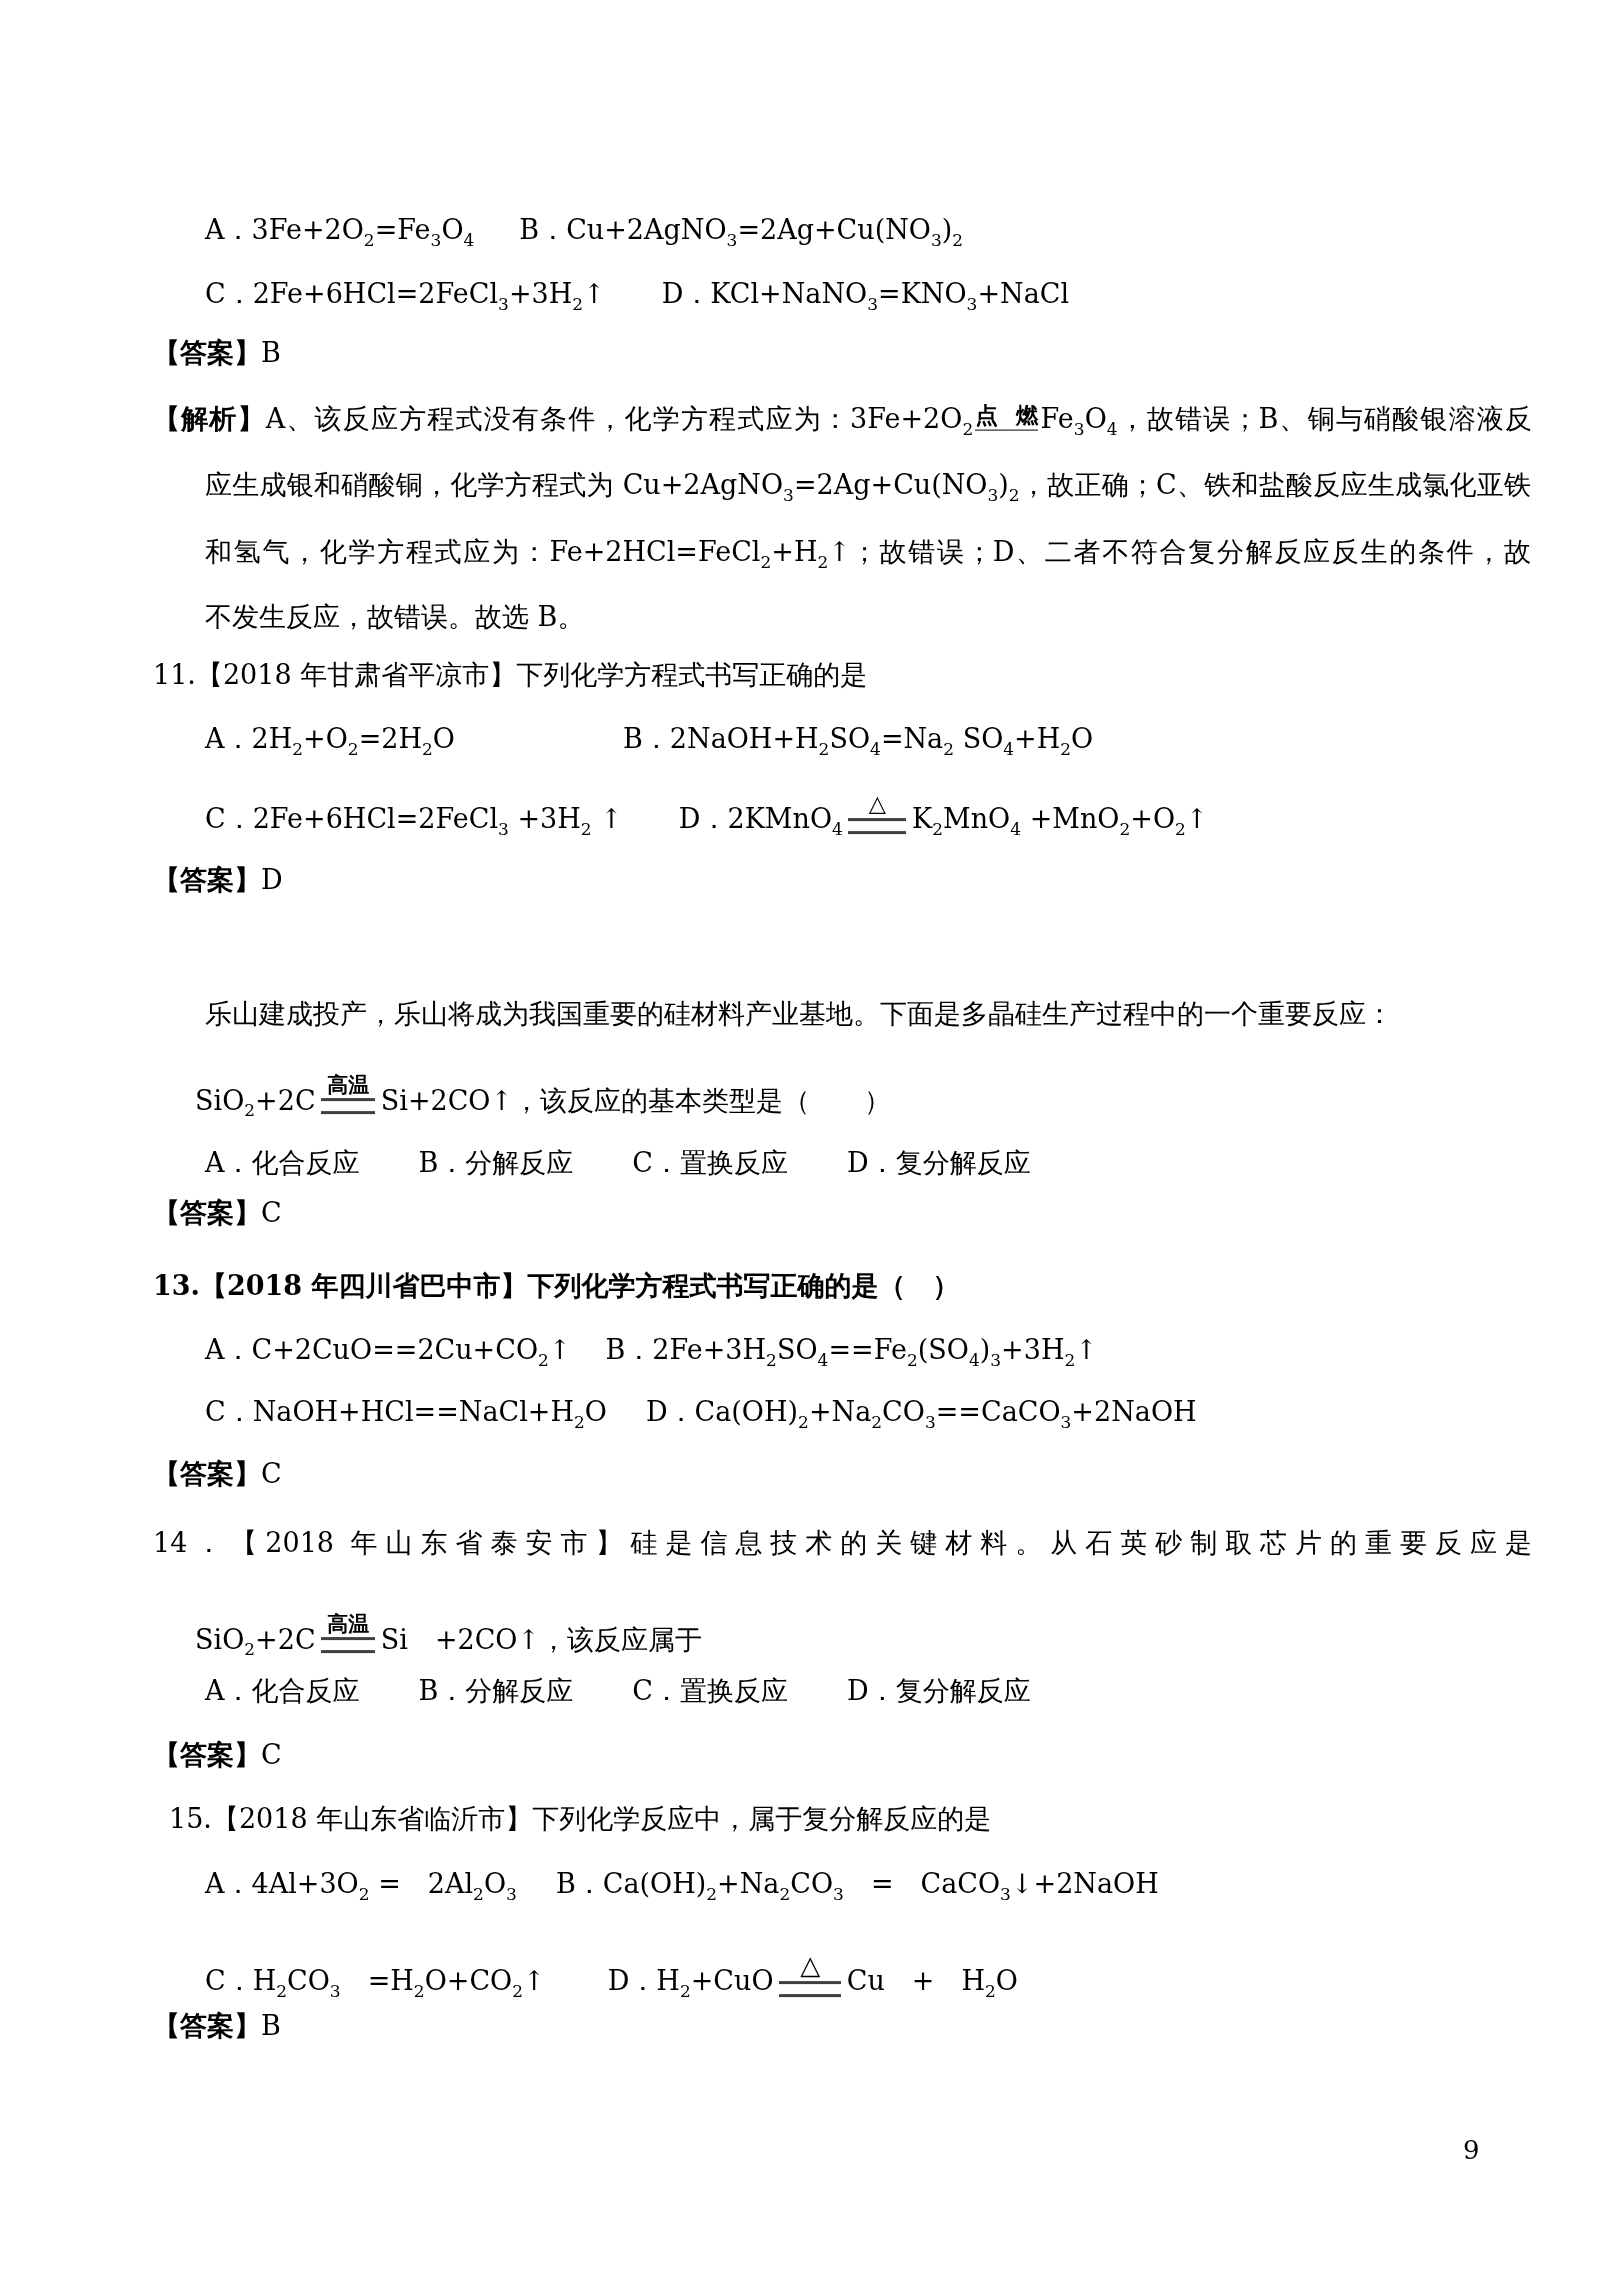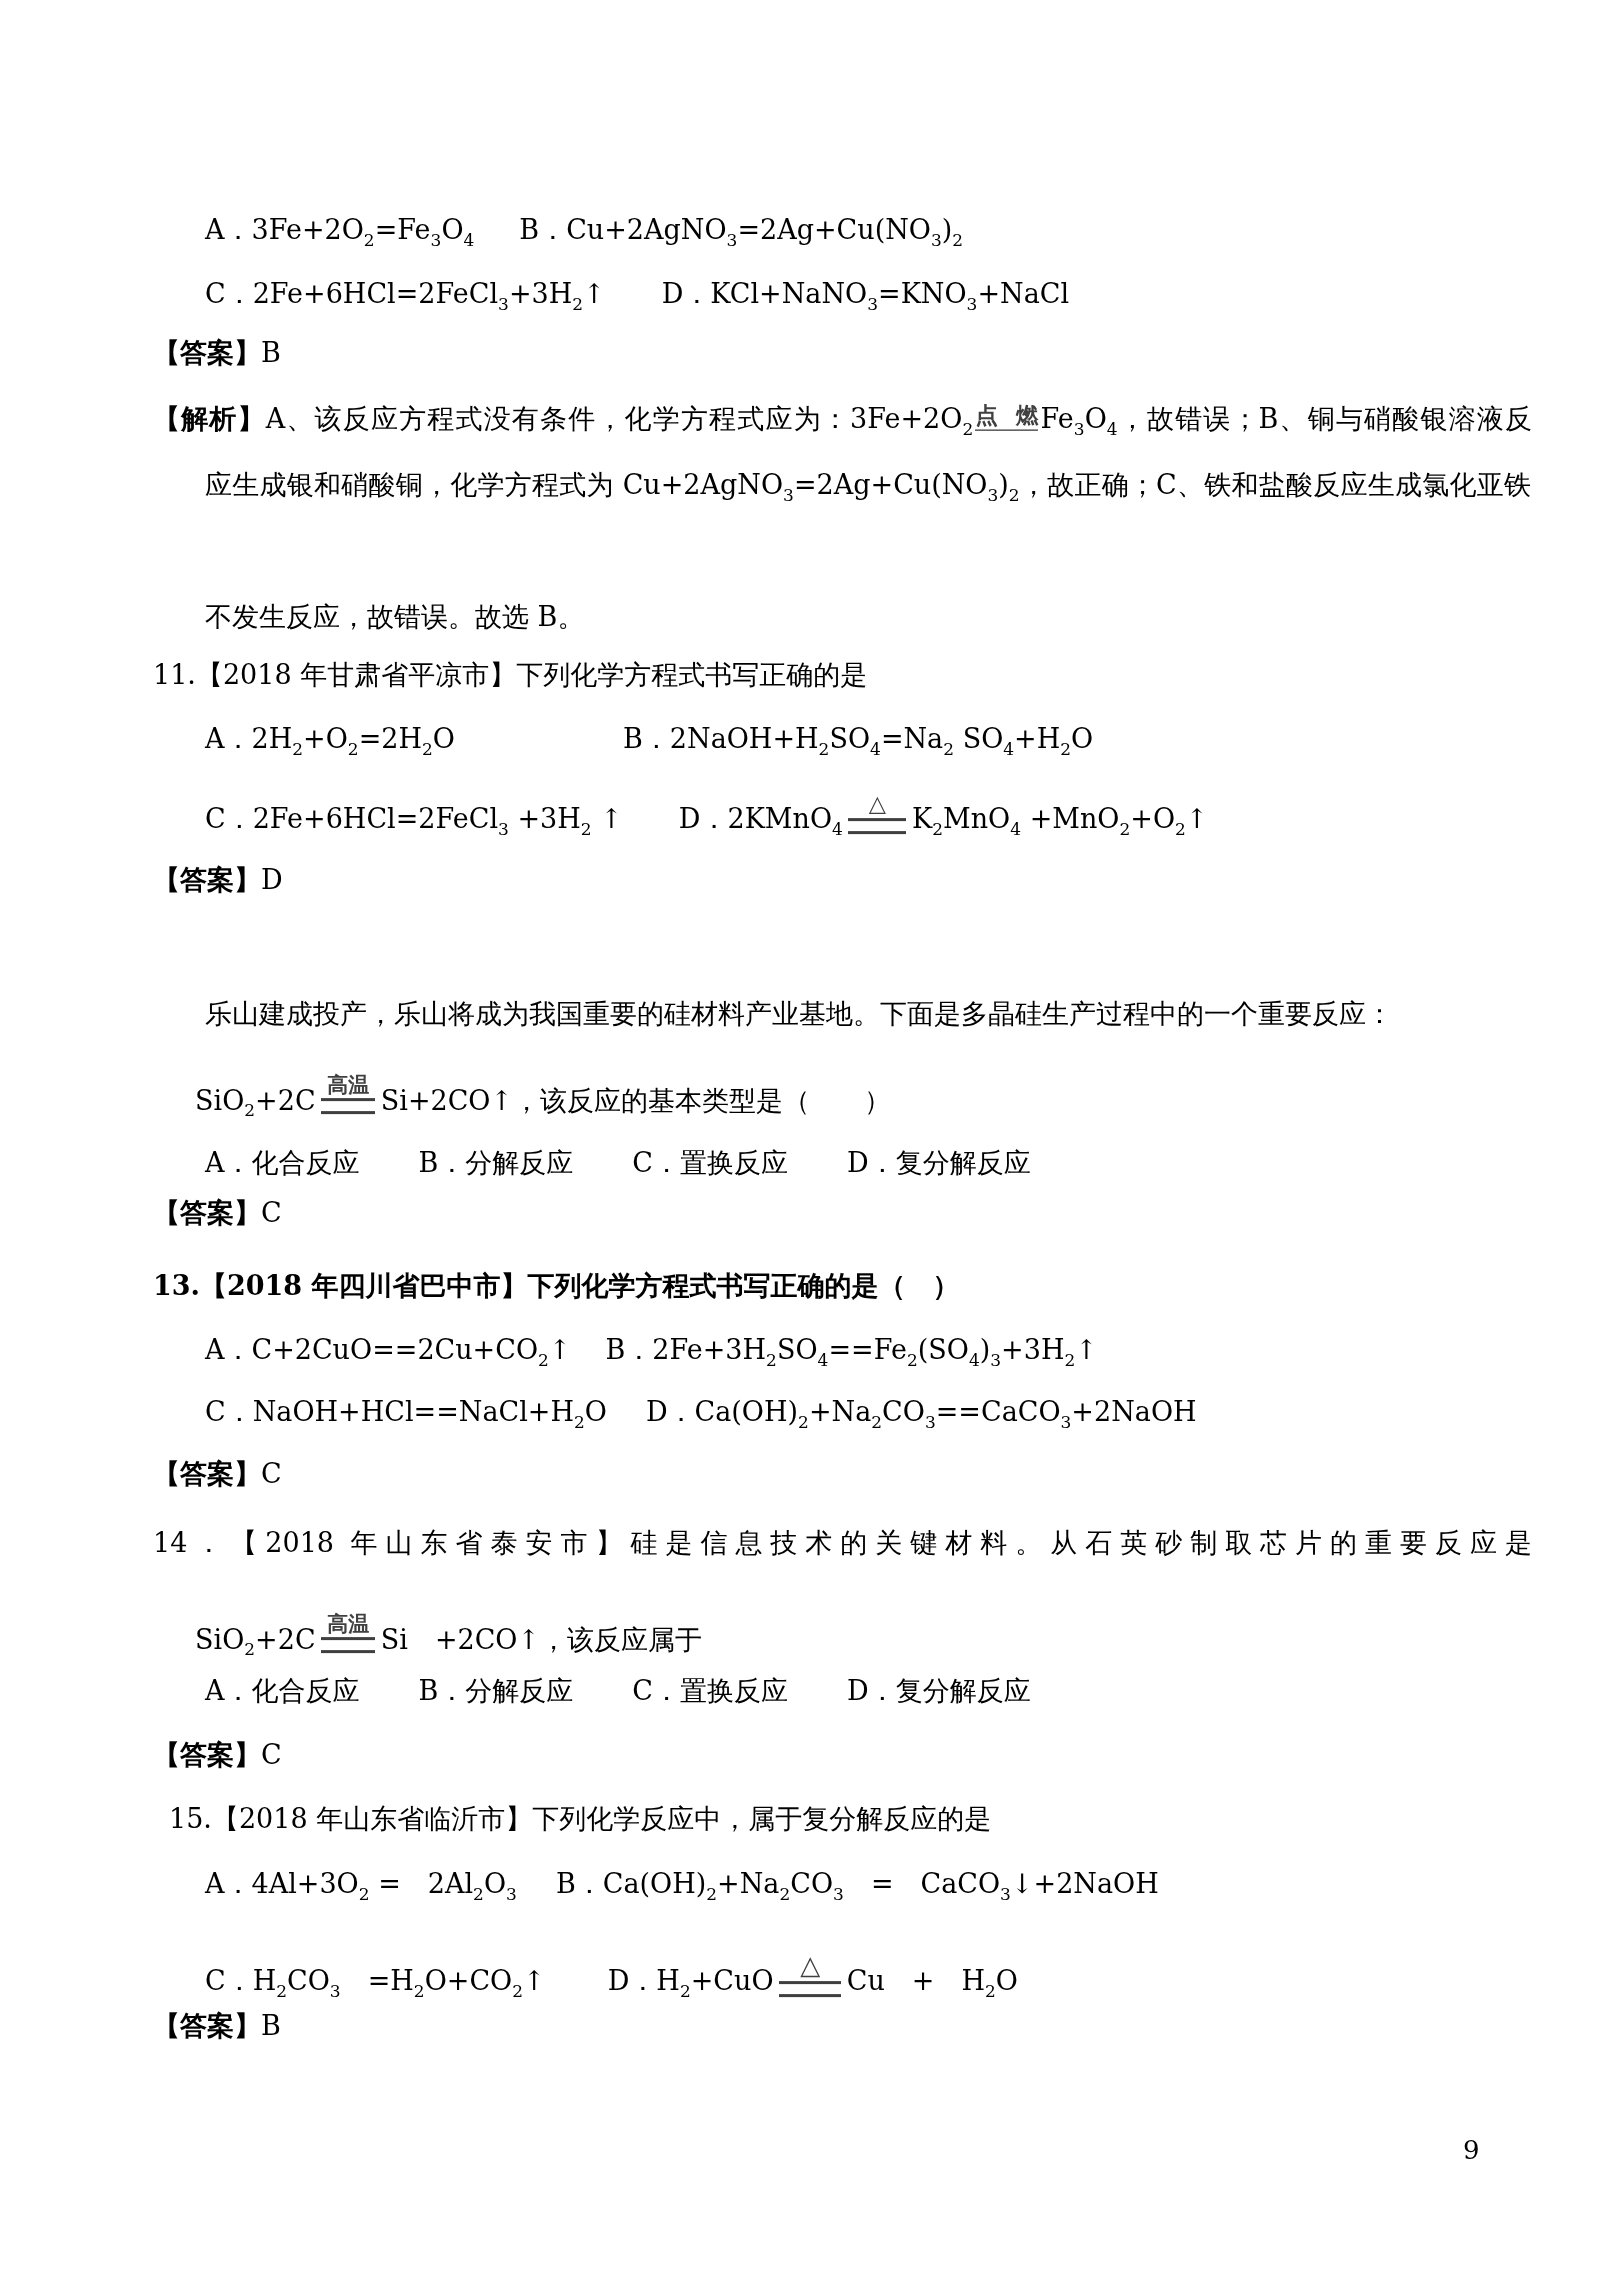--- a/index.html
+++ b/index.html
@@ -28,21 +28,21 @@
   .sb{ font-size:17px; vertical-align:-6.7px; }
   .bd{ font-weight:bold; }
   .gp{ display:inline-block; height:0.6px; }
   .cond{
     display:inline-block;
     vertical-align:middle;
     text-align:center;
     margin:0 5.6px;
     transform:translateY(-7.9px);
   }
-  .cond .ct{ display:block; line-height:1; margin-bottom:3.4px; color:#404040; }
+  .cond .ct{ display:block; line-height:1; margin-bottom:3.4px; color:#000000; }
   .cond .ct.bd{ font-weight:bold; }
   .cond .cl{ display:block; margin:0 auto; }
   .cl.double{ height:10px; border-top:3.9px solid #3f3f3f; border-bottom:3.9px solid #3f3f3f; }
   .cl.single{ height:0; border-top:1.7px solid #000; margin-top:0px; }
   .cond.c-single{ transform:translateY(-3.4px); margin:0 2.2px; }
   .page-num{
     position:absolute;
     font-size:26px;
     color:#000;
   }
@@ -50,20 +50,21 @@
 </head>
 <body>
 
 <div class="page">
   <div class="page-num" style="left:1463px; top:2135px;">9</div>
 <div class="line" style="top: 214px; left: 205px;"><span>A．3Fe+2O</span><span class="sb">2</span><span>=Fe</span><span class="sb">3</span><span>O</span><span class="sb">4</span><span class="gp" style="width: 45px;"></span><span>B．Cu+2AgNO</span><span class="sb">3</span><span>=2Ag+Cu(NO</span><span class="sb">3</span><span>)</span><span class="sb">2</span></div>
     <div class="line" style="top: 278px; left: 205px;"><span>C．2Fe+6HCl=2FeCl</span><span class="sb">3</span><span>+3H</span><span class="sb">2</span><span>↑</span><span class="gp" style="width: 56px;"></span><span>D．KCl+NaNO</span><span class="sb">3</span><span>=KNO</span><span class="sb">3</span><span>+NaCl</span></div>
     <div class="line" style="top: 337px; left: 153px;"><span class="bd">【答案】</span><span>B</span></div>
     <div class="line just" style="top: 403px; left: 153px; width: 1379px;"><span class="bd">【解析】</span><span>A、该反应方程式没有条件，化学方程式应为：3Fe+2O</span><span class="sb">2</span><span class="cond c-single"><span class="ct bd" style="font-size: 22.4px;">点燃</span><span class="cl single" style="width: 63px;"></span></span><span>Fe</span><span class="sb">3</span><span>O</span><span class="sb">4</span><span>，故错误；B、铜与硝酸银溶液反</span></div>
     <div class="line just" style="top: 469px; left: 205px; width: 1326px;"><span>应生成银和硝酸铜，化学方程式为 Cu+2AgNO</span><span class="sb">3</span><span>=2Ag+Cu(NO</span><span class="sb">3</span><span>)</span><span class="sb">2</span><span>，故正确；C、铁和盐酸反应生成氯化亚铁</span></div>
+    <div class="line just" style="top: 536px; left: 205px; width: 1326px;"><span>和氢气，化学方程式应为：Fe+2HCl=FeCl</span><span class="sb">2</span><span>+H</span><span class="sb">2</span><span>↑；故错误；D、二者不符合复分解反应反生的条件，故</span></div>
     <div class="line" style="top: 601px; left: 205px;"><span>不发生反应，故错误。故选 B。</span></div>
     <div class="line" style="top: 659px; left: 153px;"><span>11.【2018 年甘肃省平凉市】下列化学方程式书写正确的是</span></div>
     <div class="line" style="top: 723px; left: 205px;"><span>A．2H</span><span class="sb">2</span><span>+O</span><span class="sb">2</span><span>=2H</span><span class="sb">2</span><span>O</span><span class="gp" style="width: 168px;"></span><span>B．2NaOH+H</span><span class="sb">2</span><span>SO</span><span class="sb">4</span><span>=Na</span><span class="sb">2</span><span> SO</span><span class="sb">4</span><span>+H</span><span class="sb">2</span><span>O</span></div>
     <div class="line" style="top: 800px; left: 205px;"><span>C．2Fe+6HCl=2FeCl</span><span class="sb">3</span><span> +3H</span><span class="sb">2</span><span> ↑</span><span class="gp" style="width: 56px;"></span><span>D．2KMnO</span><span class="sb">4</span><span class="cond c-double"><span class="ct" style="font-size: 22.4px;">△</span><span class="cl double" style="width: 58px;"></span></span><span>K</span><span class="sb">2</span><span>MnO</span><span class="sb">4</span><span> +MnO</span><span class="sb">2</span><span>+O</span><span class="sb">2</span><span>↑</span></div>
     <div class="line" style="top: 864px; left: 153px;"><span class="bd">【答案】</span><span>D</span></div>
     <div class="line" style="top: 998px; left: 205px;"><span>乐山建成投产，乐山将成为我国重要的硅材料产业基地。下面是多晶硅生产过程中的一个重要反应：</span></div>
     <div class="line" style="top: 1082px; left: 195px;"><span>SiO</span><span class="sb">2</span><span>+2C</span><span class="cond c-double"><span class="ct bd" style="font-size: 21px;">高温</span><span class="cl double" style="width: 54px;"></span></span><span>Si+2CO↑，该反应的基本类型是（　　）</span></div>
     <div class="line" style="top: 1147px; left: 205px;"><span>A．化合反应</span><span class="gp" style="width: 59px;"></span><span>B．分解反应</span><span class="gp" style="width: 59px;"></span><span>C．置换反应</span><span class="gp" style="width: 59px;"></span><span>D．复分解反应</span></div>
     <div class="line" style="top: 1197px; left: 153px;"><span class="bd">【答案】</span><span>C</span></div>
     <div class="line" style="top: 1270px; left: 153px; font-weight: bold;"><span>13.【2018 年四川省巴中市】下列化学方程式书写正确的是（　）</span></div>

